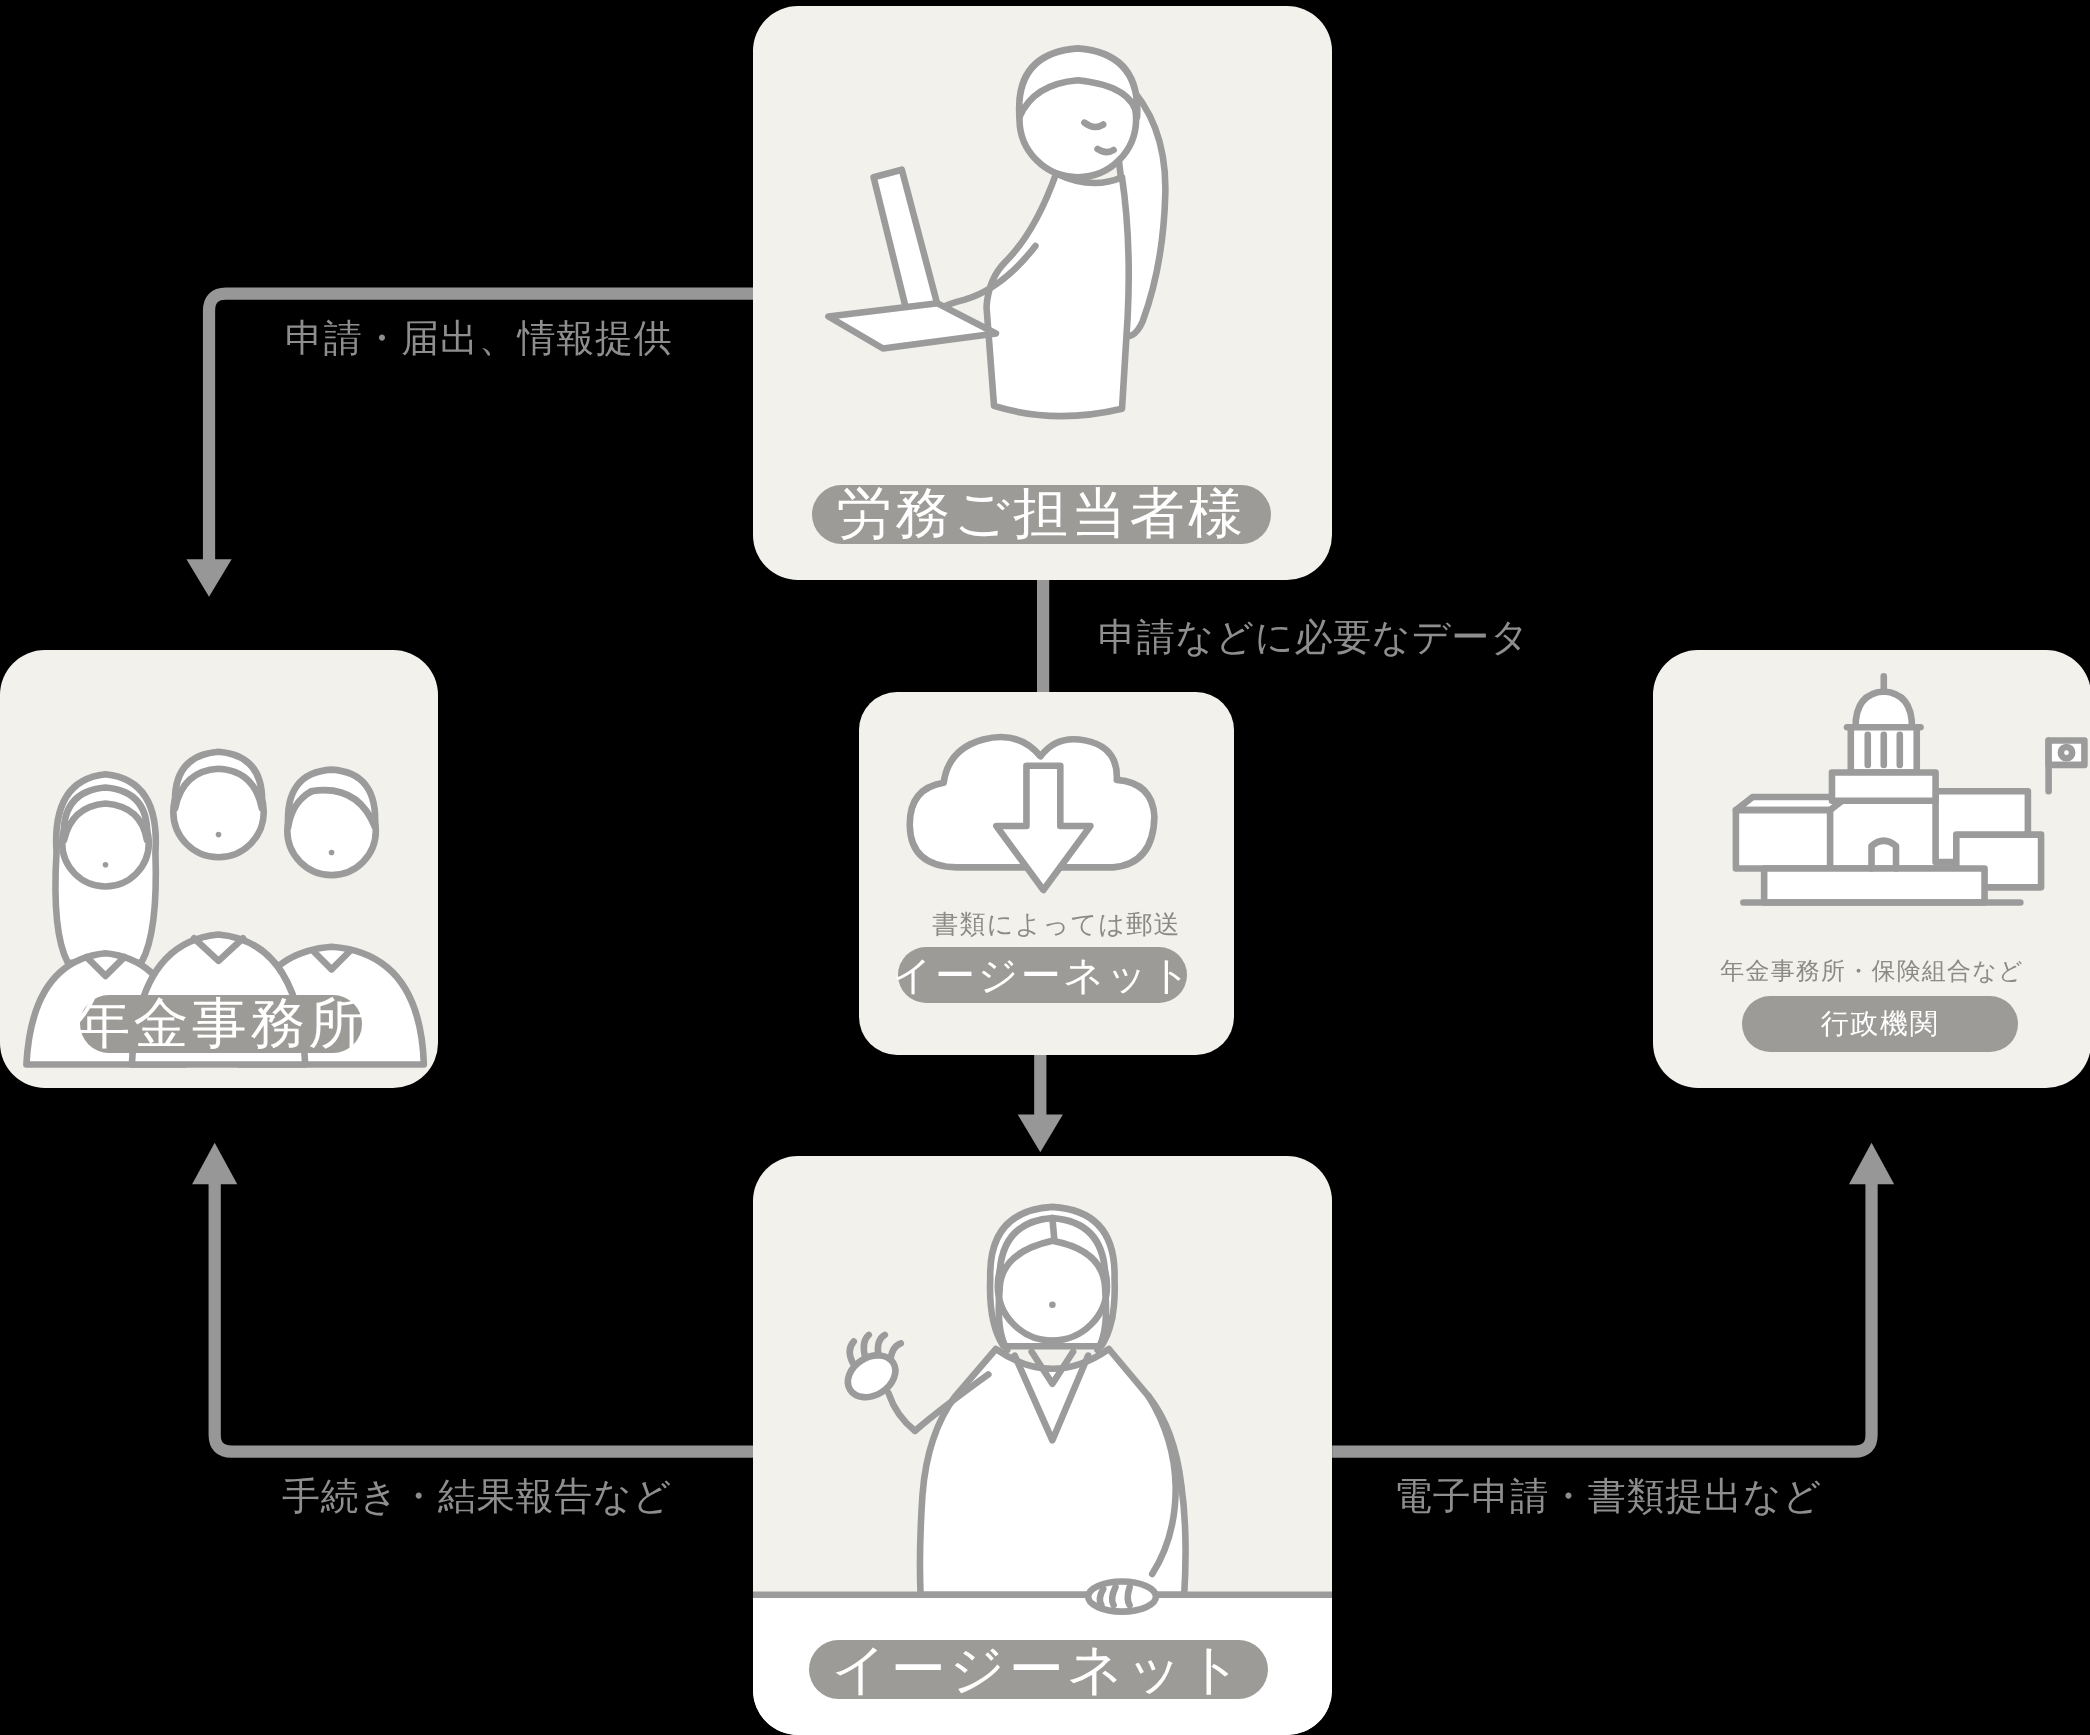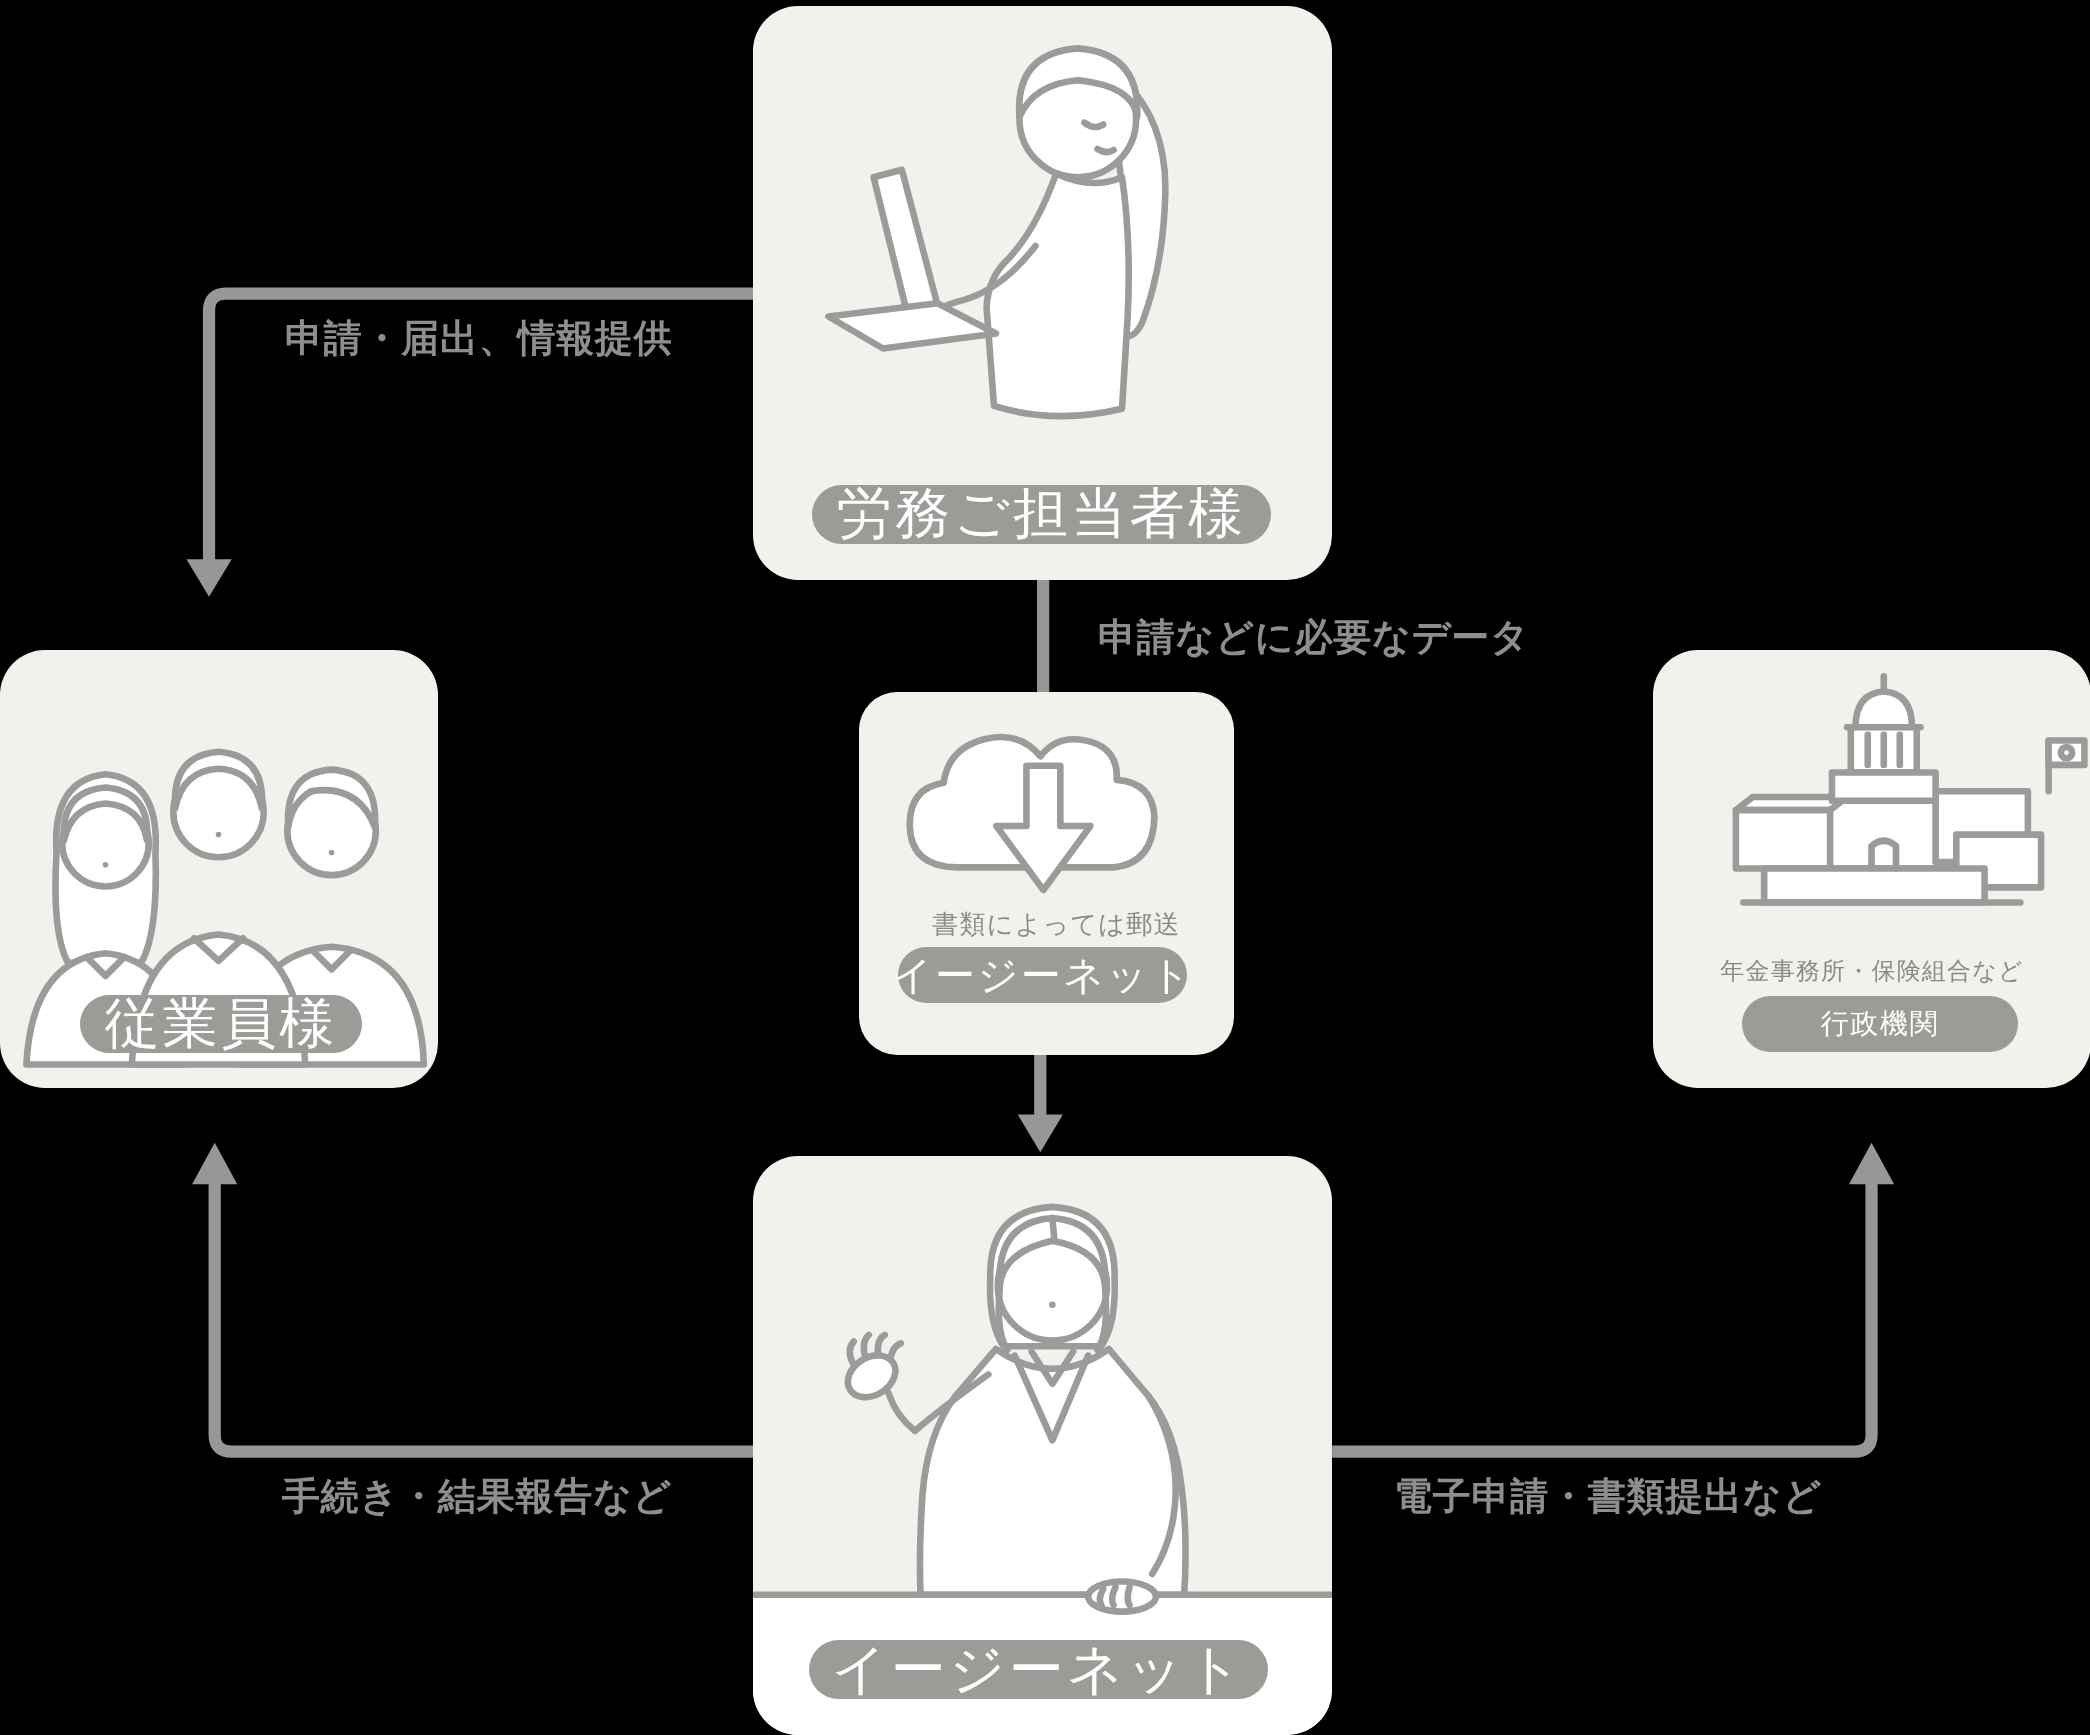--- a/index.html
+++ b/index.html
@@ -27,21 +27,21 @@
   .pill{
     position:absolute;background:var(--pill-bg);color:var(--pill-text);
     border-radius:941px;display:flex;align-items:center;justify-content:center;
     font-size:55px;letter-spacing:0.06em;z-index:3;white-space:nowrap;
   }
   .note{
     position:absolute;color:var(--note-text);font-size:26px;letter-spacing:0.05em;
     text-align:center;width:100%;z-index:3;white-space:nowrap;
   }
   .edge-label{
-    position:absolute;color:var(--edge-label-text);font-size:38px;font-weight:700;
+    position:absolute;color:var(--edge-label-text);font-size:38px;font-weight:400;
     letter-spacing:0.02em;z-index:2;white-space:nowrap;
   }
   .illus{position:absolute;left:0;top:0;z-index:2;}
   .illus .ln{fill:none;stroke:var(--illustration-stroke);stroke-width:7;stroke-linecap:round;stroke-linejoin:round;}
   .illus .fl{fill:#ffffff;stroke:var(--illustration-stroke);stroke-width:7;stroke-linecap:round;stroke-linejoin:round;}
   .illus .wh{fill:#ffffff;stroke:none;}
   .illus .dot{fill:var(--illustration-stroke);stroke:none;}
 </style>
 </head>
 <body>
@@ -94,21 +94,21 @@
       <circle class="dot" cx="352" cy="215" r="3"></circle>
       <path class="ln" d="M332 319 L352 339 L372 319"></path>
 
       <path class="fl" d="M140 440 Q146 310 232 302 Q318 310 324 440 Z"></path>
       <circle class="fl" cx="232" cy="172" r="48"></circle>
       <path class="fl" d="M186 168 Q182 112 232 108 Q282 112 278 168 Q270 128 232 126 Q194 128 186 168 Z"></path>
       <circle class="dot" cx="232" cy="196" r="3"></circle>
       <path class="ln" d="M206 306 L232 330 L258 306"></path>
     </svg>
     <div class="pill" style="left:80px;top:345px;width:282px;height:58px;">
-      <span>従業員様</span>
+      <span>年金事務所</span>
     </div>
   </div>
 
   <div class="box" style="left:859px;top:692px;width:365px;height:363px;border-radius:38px;padding-left:10px;">
     <svg class="illus" width="365" height="363" viewBox="0 0 388 385">
       <path class="fl" d="M90 96 Q53 102 54 142 Q55 185 104 186 L270 186 Q313 182 314 132 Q312 96 274 93 Q276 58 240 51 Q210 45 193 68 Q170 40 132 50 Q95 60 90 96 Z"></path>
       <path class="fl" d="M178 78 L214 78 L214 142 L246 142 L196 210 L146 142 L178 142 Z"></path>
     </svg>
     <div class="note" style="top:215px;">書類によっては郵送</div>
     <div class="pill" style="left:39px;top:255px;width:289px;height:56px;font-size:40px;">

